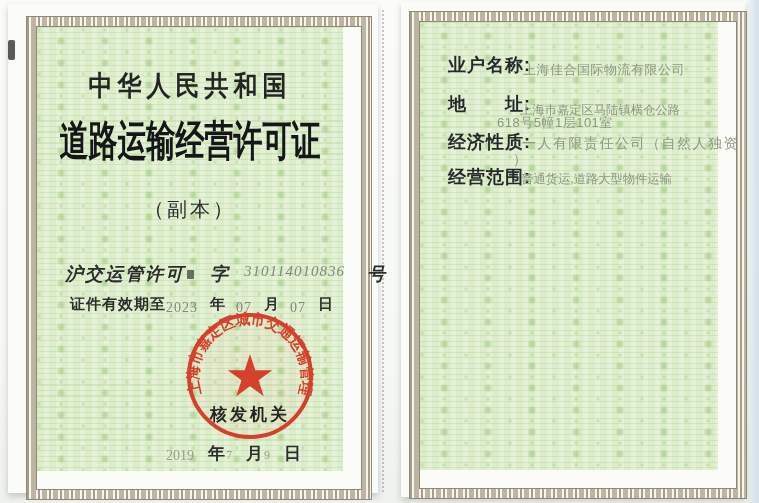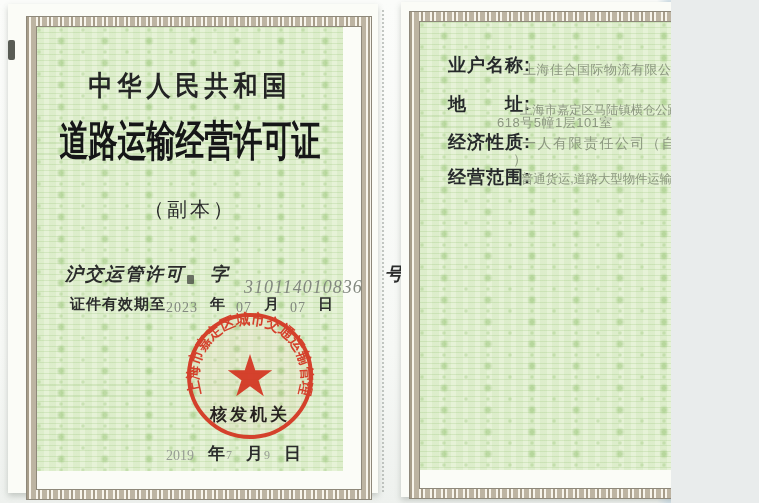--- a/index.html
+++ b/index.html
@@ -1,17 +1,17 @@
 <!DOCTYPE html>
 <html><head>
 <meta charset="utf-8">
 <style>
   html,body{margin:0;padding:0;background:#e9ecec;}
   #canvas{
-    position:relative;width:671px;height:503px;overflow:hidden;
+    position:relative;width:759px;height:503px;overflow:hidden;
     background:linear-gradient(180deg,#fbfcfa 0%,#f6f8f5 70%,#eef1ee 100%);
     font-family:"Liberation Sans","DejaVu Sans",sans-serif;
   }
   .scan-edge{position:absolute;right:0;top:0;width:14px;height:100%;
     background:linear-gradient(90deg,rgba(214,227,234,0) 0%,#d6e3ea 80%);}
   .fold-line{position:absolute;left:382px;top:10px;height:482px;width:0;
     border-left:2px dotted #9aa19b;opacity:.55;}
   .page{position:absolute;background:#fbfcf7;box-shadow:0 3px 6px rgba(60,70,60,.25);}
   .page-left{left:8px;top:4px;width:370px;height:489px;}
   .page-right{left:401px;top:2px;width:344px;height:495px;}
@@ -39,21 +39,21 @@
   .title{position:absolute;left:29px;top:118px;width:306px;text-align:center;
     font-size:29px;font-weight:700;letter-spacing:0px;color:#151617;transform:scaleY(1.45);}
   .copytype{position:absolute;left:29px;top:192px;width:306px;text-align:center;
     font-size:20px;font-weight:400;letter-spacing:3px;color:#2a2b2b;}
   .license-row{position:absolute;left:57px;top:258px;display:flex;align-items:flex-start;
     font-size:18px;font-weight:600;color:#2b2c2c;letter-spacing:2px;white-space:nowrap;font-style:italic;}
   .lic-smudge{display:inline-block;width:7px;height:9px;background:#4a4e46;opacity:.8;
     margin-left:2px;border-radius:1px;align-self:center;}
   .lic-zi{margin-left:16px;}
   .stamp{font-family:"Liberation Serif","DejaVu Serif",serif;color:#82887f;font-weight:400;}
-  .lic-num{margin-left:14px;font-size:18px;letter-spacing:1px;position:relative;top:1px;margin-top:14px;}
+  .lic-num{margin-left:14px;font-size:15px;letter-spacing:1px;position:relative;top:1px;}
   .lic-suffix{margin-left:22px;}
   .valid-row{position:absolute;left:62px;top:291px;display:flex;align-items:baseline;
     font-size:15px;font-weight:600;color:#2b2c2c;letter-spacing:1px;white-space:nowrap;}
   .valid-row .stamp{font-size:14px;position:relative;top:3px;text-align:center;}
   .valid-row .unit{margin-left:12px;margin-right:10px;}
   .seal{position:absolute;left:167px;top:297px;opacity:.92;z-index:2;}
   .issuer{position:absolute;left:202px;top:399px;font-size:17px;font-weight:600;
     letter-spacing:3px;color:#1f2020;z-index:1;}
   .issue-row{position:absolute;left:158px;top:438px;display:flex;align-items:center;
     font-size:17px;font-weight:600;color:#2b2c2c;white-space:nowrap;z-index:3;}

